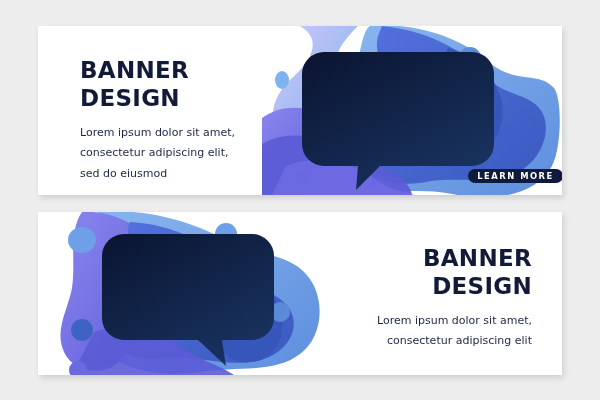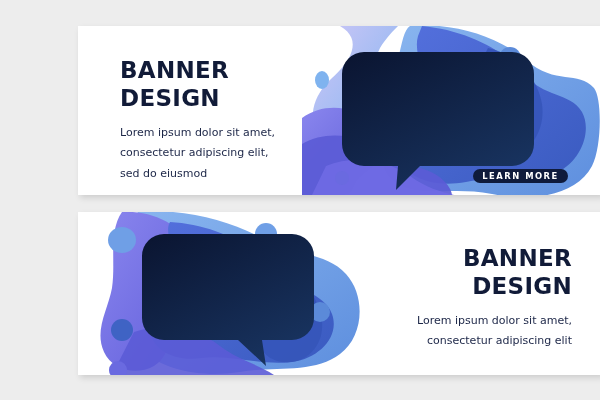--- a/index.html
+++ b/index.html
@@ -3,21 +3,21 @@
 <meta charset="utf-8">
 <style>
   html,body{margin:0;padding:0;}
   body{
     width:600px;height:400px;
     background:#ededed;
     font-family:"DejaVu Sans", sans-serif;
     overflow:hidden;
     position:relative;
   }
-  .stage{position:absolute;inset:0;margin-left:40px;}
+  .stage{position:absolute;inset:0;}
 
   .banner{
     position:absolute;
     background:#ffffff;
     overflow:hidden;
     box-shadow:2px 3px 6px rgba(0,0,0,.13);
   }
   #banner-top{ left:38px; top:26px; width:524px; height:169px; }
   #banner-bottom{ left:38px; top:212px; width:524px; height:163px; }
 
@@ -56,21 +56,21 @@
     font-family:"DejaVu Sans", sans-serif;
     font-size:8.4px;
     font-weight:bold;
     letter-spacing:1.5px;
     padding:0;
     cursor:pointer;
     display:flex;
     align-items:center;
     justify-content:center;
   }
-  #cta-top{ left:395px; top:143px; width:95px; height:14px; }
+  #cta-top{ left:430px; top:143px; width:95px; height:14px; }
 </style>
 </head>
 <body>
 
 <div class="stage">
 
   <div class="banner" id="banner-top">
 
     <div class="art" id="art-top">
       <svg viewBox="0 0 300 169" preserveAspectRatio="none" aria-hidden="true">

